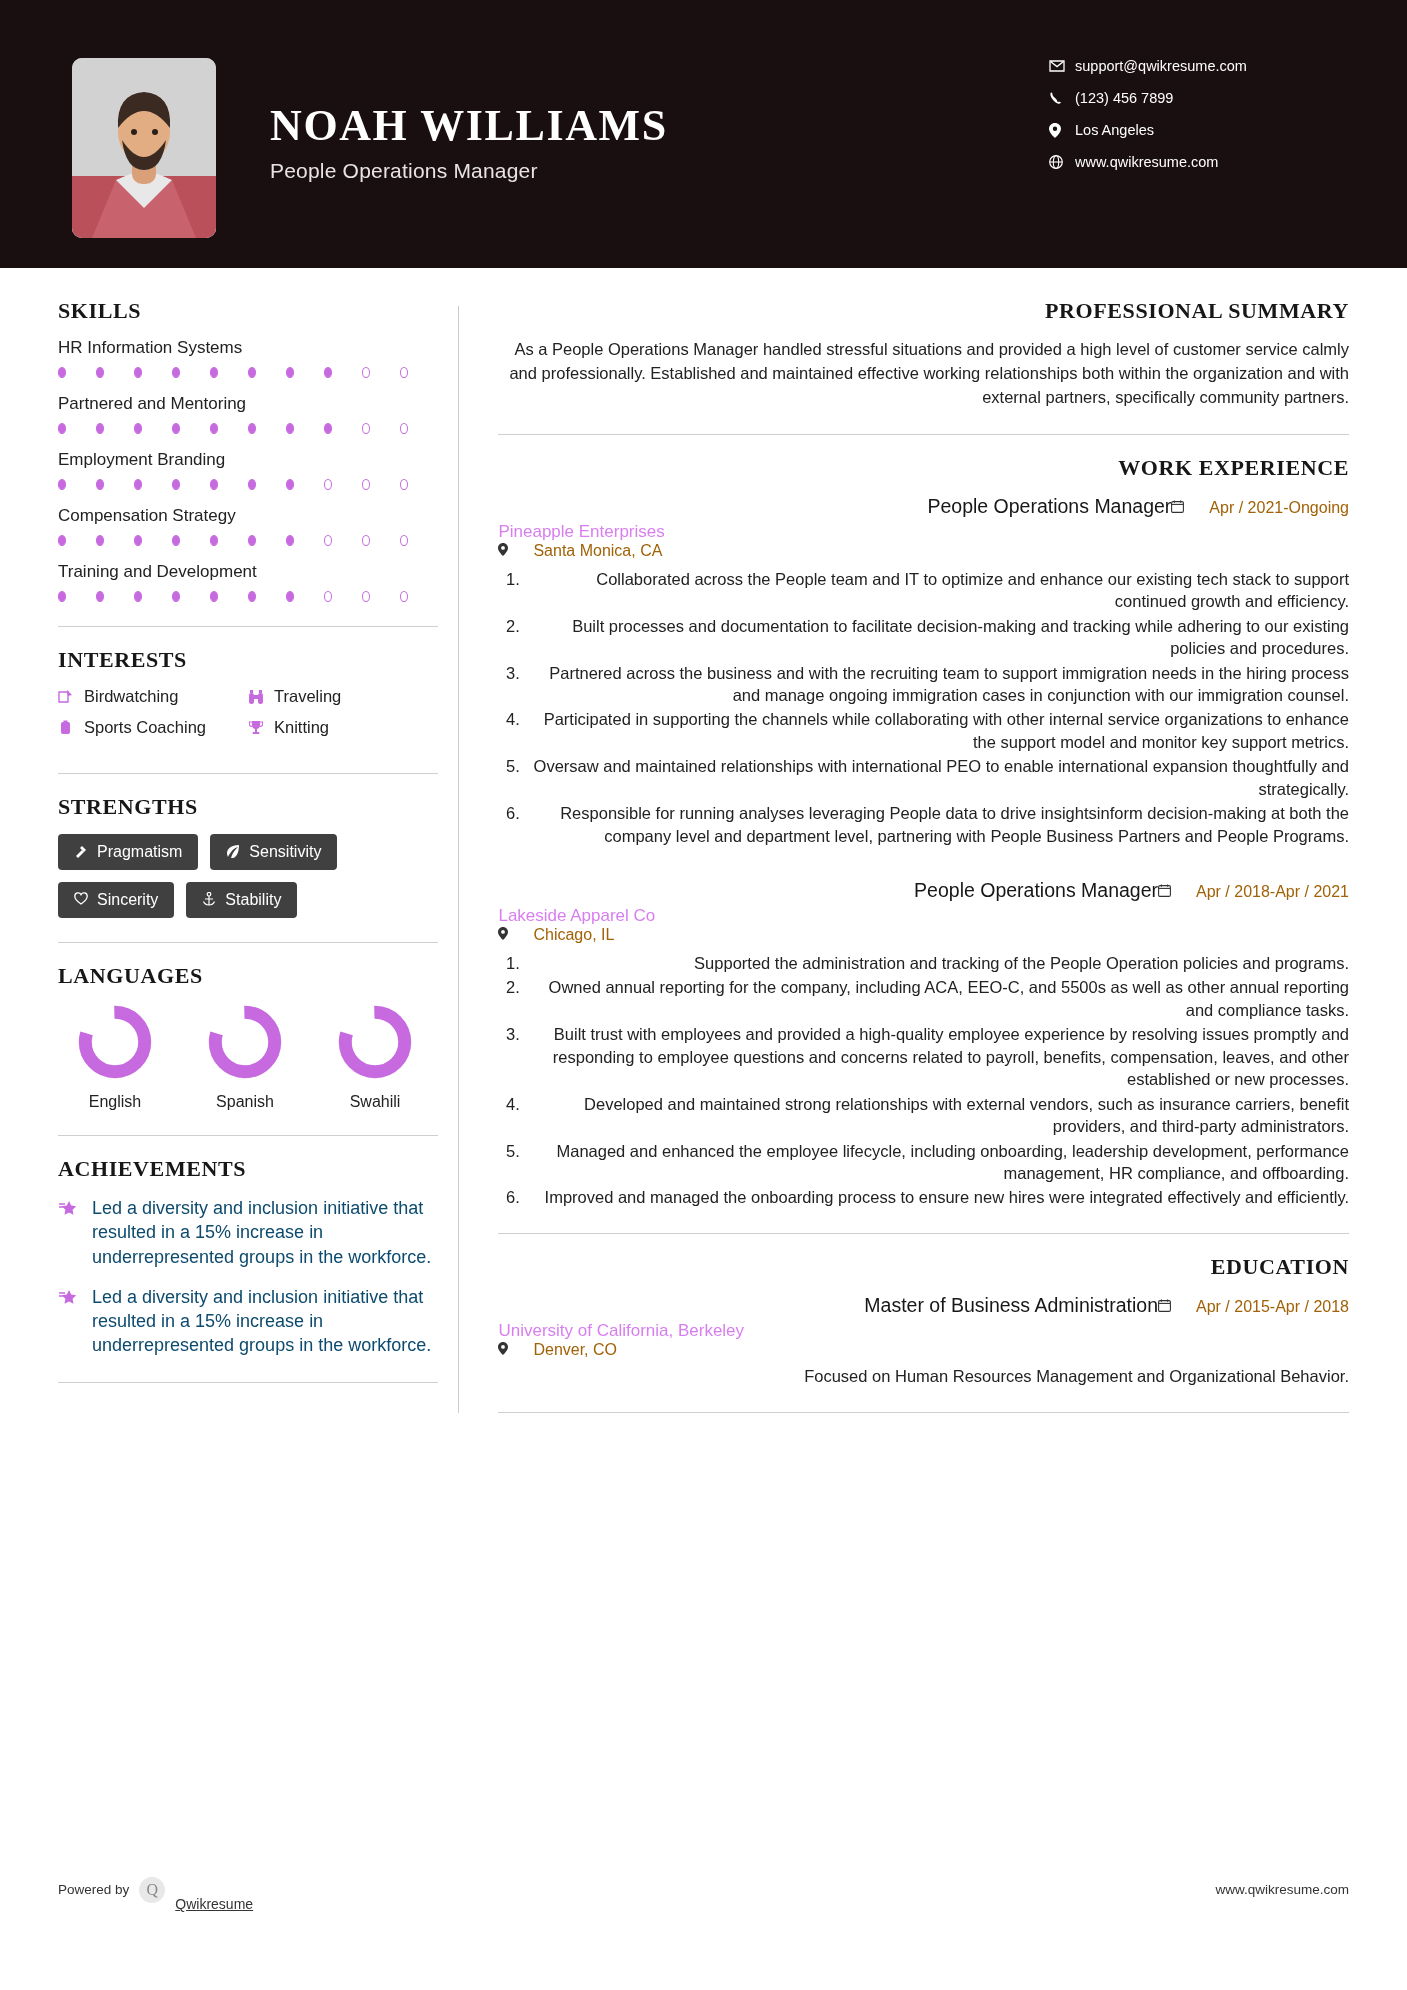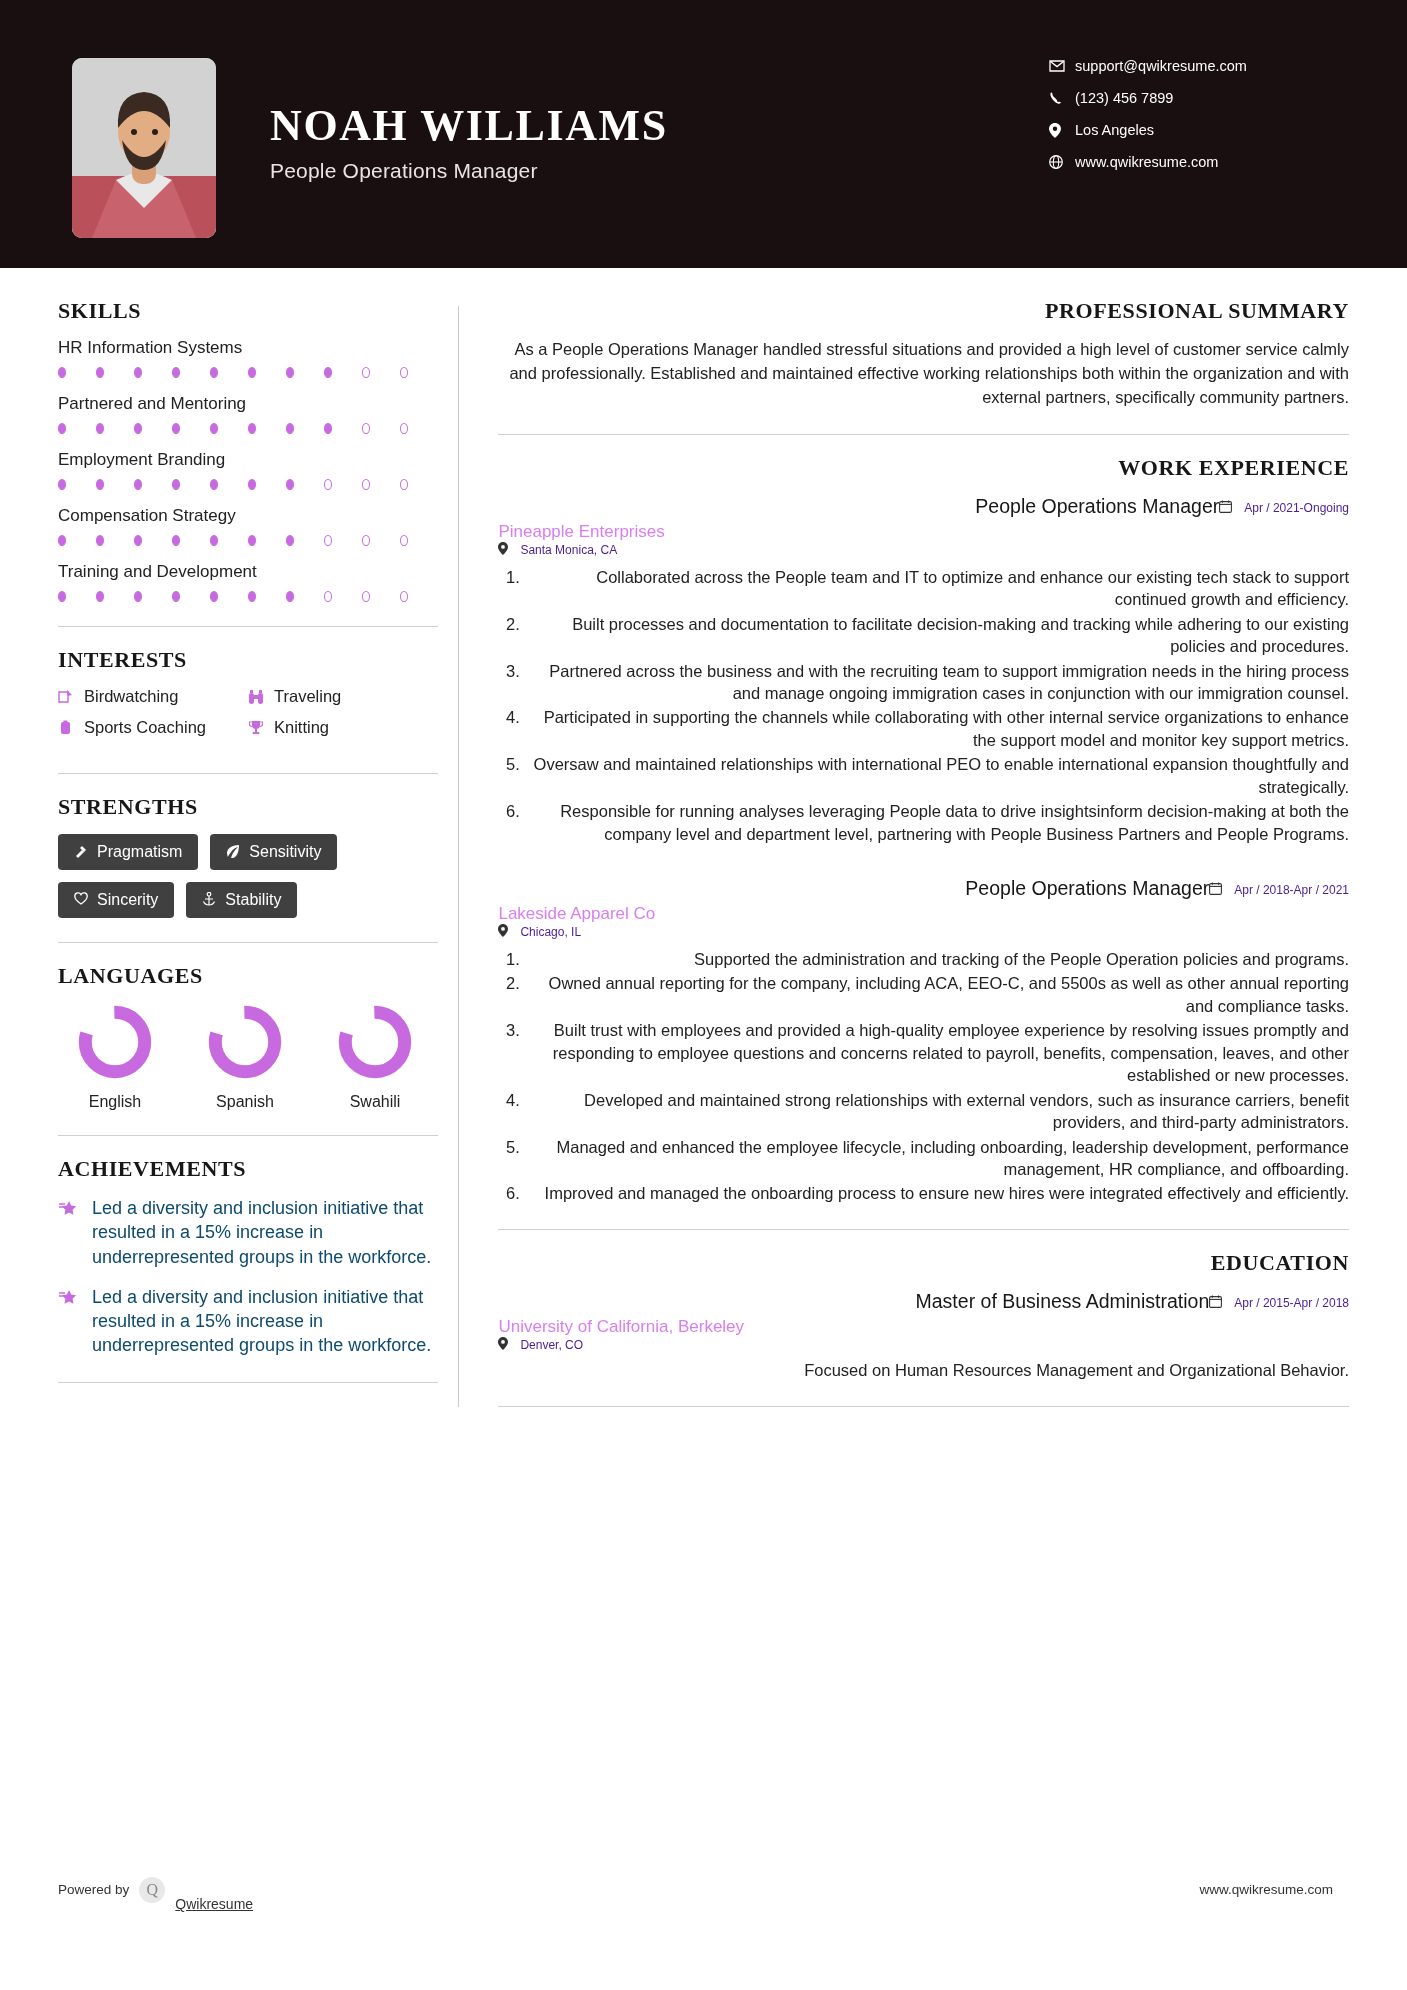--- a/index.html
+++ b/index.html
@@ -173,21 +173,21 @@
   .ach .ic { width: 34px; flex: 0 0 34px; color: #c76ae0; font-size: 18px; padding-top: 2px; }
   .ach .txt { font-size: 18px; line-height: 1.35; color: #0c4a6e; }
 
   
   .footer {
     display: flex;
     align-items: center;
     padding: 0 58px;
     position: absolute;
     bottom: 78px;
-    left: 0; right: 16px;
+    left: 0; right: 0;
   }
   .powered { font-size: 13.5px; color: #333; }
   .brand-logo {
     width: 26px; height: 26px; border-radius: 50%;
     background: #e8e8e8; color: #888;
     display: inline-flex; align-items: center; justify-content: center;
     font-family: "Liberation Serif", serif;
     font-size: 16px; margin: 0 10px;
   }
   .brand-name { font-size: 14px; color: #333; text-decoration: underline; margin-top: 29px; }
@@ -208,26 +208,26 @@
     display: flex;
     align-items: baseline;
     margin-top: 4px;
   }
   .job-title {
     font-size: 19.5px;
     color: #171717;
     flex: 1 1 auto;
   }
   .job-meta {
-    font-size: 12px;
-    color: #4c1d95;
+    font-size: 16px;
+    color: #a16207;
     white-space: nowrap;
     display: flex;
     align-items: center;
-    gap: 12px;
+    gap: 25px;
   }
   .job-sub {
     display: flex;
     align-items: baseline;
     margin-top: 4px;
     margin-bottom: 8px;
     flex-direction: column;
   }
   .company {
     font-size: 17px;

